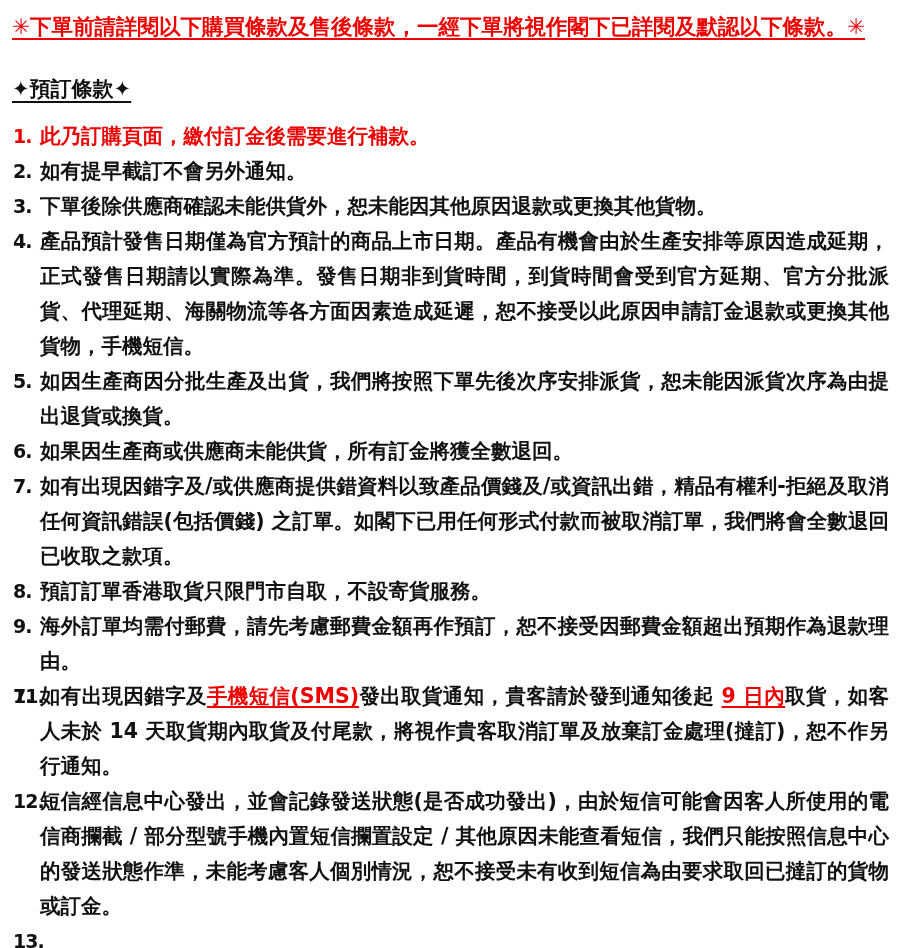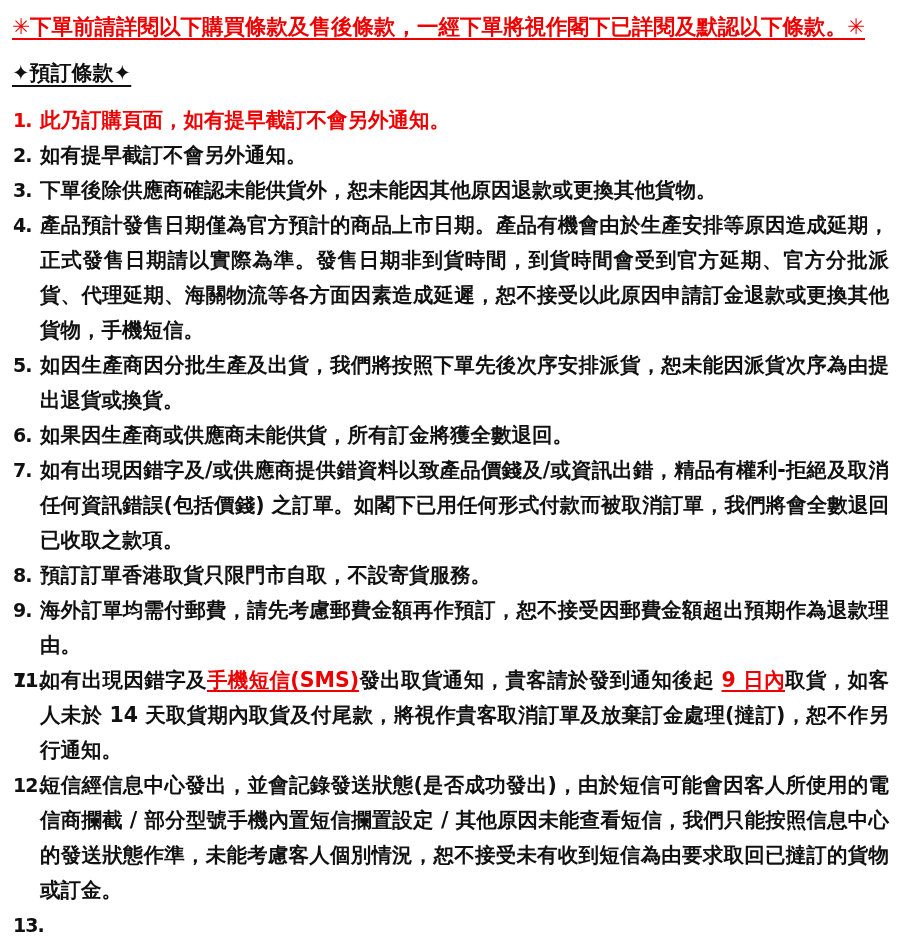--- a/index.html
+++ b/index.html
@@ -27,21 +27,21 @@
     white-space: nowrap;
   }
   .section-title {
     color: var(--text, #111111);
     font-size: 21px;
     line-height: 28px;
     text-decoration: underline;
     text-underline-offset: 5px;
     text-decoration-thickness: 2px;
     display: inline-block;
-    margin: 0 0 16px 2px;
+    margin: 16px 0 16px 2px;
   }
   .terms {
     margin: 0;
     padding: 0;
     list-style: none;
   }
   .term {
     position: relative;
     padding-left: 30px;
     font-size: 20.5px;
@@ -70,21 +70,21 @@
 <body style="background: rgb(255, 255, 255);">
 
 <div class="doc">
   <div class="title">✳下單前請詳閱以下購買條款及售後條款，一經下單將視作閣下已詳閱及默認以下條款。✳</div>
 
   <div>
     <span class="section-title">✦預訂條款✦</span>
   </div>
 
   <div class="terms">
-      <div class="term red"><span class="num">1.</span><span class="plain">此乃訂購頁面，如有提早截訂不會另外通知。</span></div>
+      <div class="term red"><span class="num">1.</span><span class="plain">此乃訂購頁面，繳付訂金後需要進行補款。</span></div>
       <div class="term"><span class="num">2.</span><span class="plain">如有提早截訂不會另外通知。</span></div>
       <div class="term"><span class="num">3.</span><span class="plain">下單後除供應商確認未能供貨外，恕未能因其他原因退款或更換其他貨物。</span></div>
       <div class="term"><span class="num">4.</span><span class="plain">產品預計發售日期僅為官方預計的商品上市日期。產品有機會由於生產安排等原因造成延期，正式發售日期請以實際為準。發售日期非到貨時間，到貨時間會受到官方延期、官方分批派貨、代理延期、海關物流等各方面因素造成延遲，恕不接受以此原因申請訂金退款或更換其他貨物，手機短信。</span></div>
       <div class="term"><span class="num">5.</span><span class="plain">如因生產商因分批生產及出貨，我們將按照下單先後次序安排派貨，恕未能因派貨次序為由提出退貨或換貨。</span></div>
       <div class="term"><span class="num">6.</span><span class="plain">如果因生產商或供應商未能供貨，所有訂金將獲全數退回。</span></div>
       <div class="term"><span class="num">7.</span><span class="plain">如有出現因錯字及/或供應商提供錯資料以致產品價錢及/或資訊出錯，精品有權利-拒絕及取消任何資訊錯誤(包括價錢) 之訂單。如閣下已用任何形式付款而被取消訂單，我們將會全數退回已收取之款項。</span></div>
       <div class="term"><span class="num">8.</span><span class="plain">預訂訂單香港取貨只限門市自取，不設寄貨服務。</span></div>
       <div class="term"><span class="num">9.</span><span class="plain">海外訂單均需付郵費，請先考慮郵費金額再作預訂，恕不接受因郵費金額超出預期作為退款理由。</span></div>
       <div class="term"><span class="num">7.</span></div>
       <div class="term"><span class="num">11.</span><span class="plain">如有出現因錯字及</span><span class="red-underline">手機短信(SMS)</span><span class="plain">發出取貨通知，貴客請於發到通知後起 </span><span class="red-underline">9 日內</span><span class="plain">取貨，如客人未於 14 天取貨期內取貨及付尾款，將視作貴客取消訂單及放棄訂金處理(撻訂)，恕不作另行通知。</span></div>

